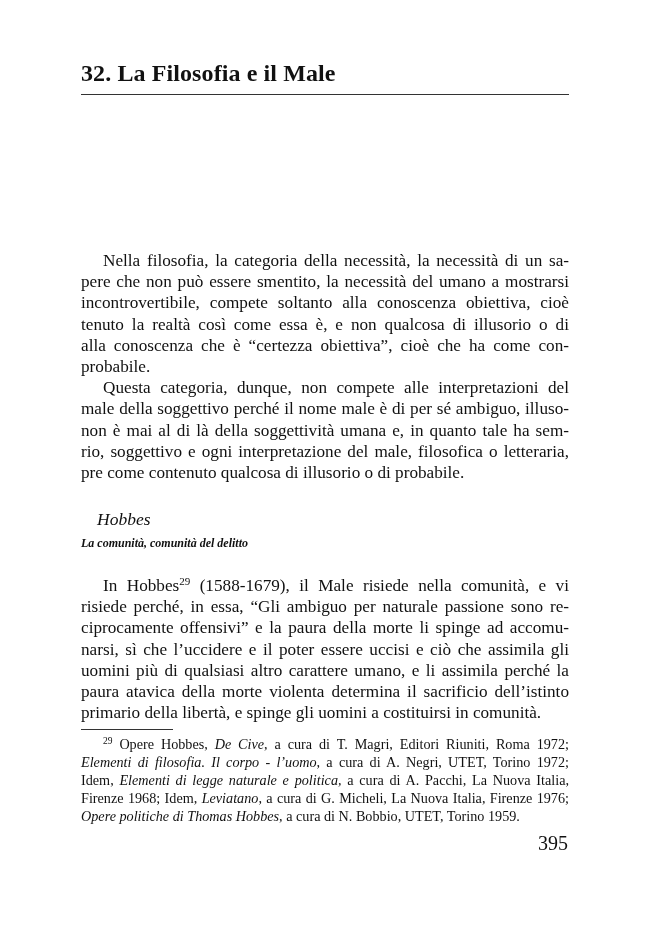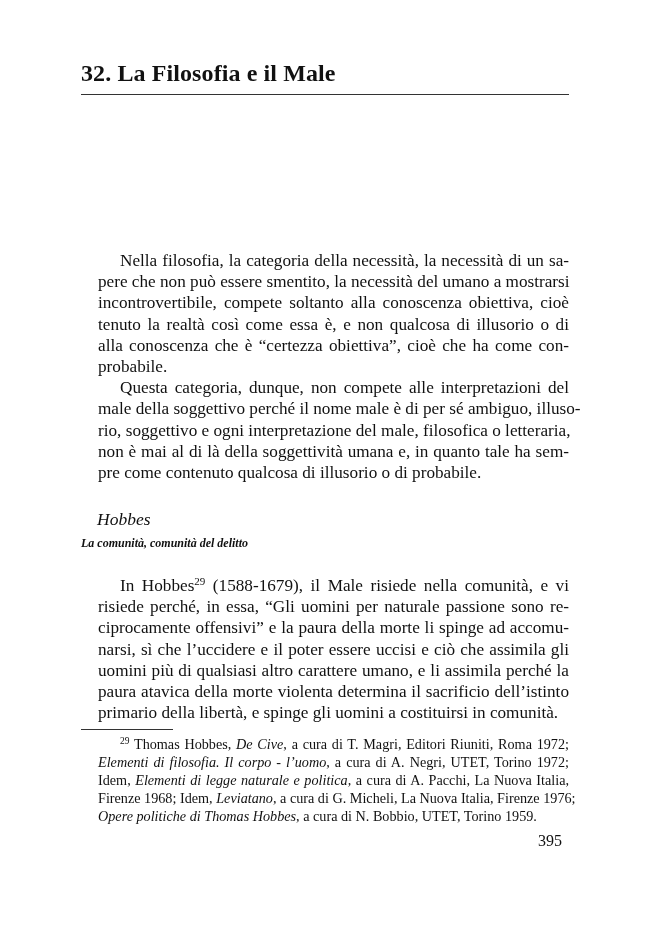--- a/index.html
+++ b/index.html
@@ -1,67 +1,67 @@
 <!DOCTYPE html>
 <html><head>
 <meta charset="utf-8">
 <style>
   html, body { margin: 0; padding: 0; background: #ffffff; }
   body { width: 650px; height: 928px; position: relative; overflow: hidden;
          font-family: "Liberation Serif", "DejaVu Serif", serif; color: #111; }
   .chapter-title { position: absolute; left: 81px; top: 60px; font-size: 24px; font-weight: bold; margin: 0; letter-spacing: 0.1px; }
   .title-rule { position: absolute; left: 81px; top: 94px; width: 488px; height: 0; border-top: 1.3px solid #333; }
   .body-text { position: absolute; left: 81px; width: 488px; font-size: 17.2px; line-height: 21.2px; text-align: justify; margin: 0; }
-  .line { display: block; text-align: justify; text-align-last: justify; white-space: nowrap; margin-left: 17px; }
+  .line { display: block; text-align: justify; text-align-last: justify; white-space: nowrap; }
   .line.last { text-align-last: left; }
   .indent { padding-left: 22px; }
   .section-heading { position: absolute; left: 81px; top: 493px; font-size: 17.5px; font-weight: normal; font-style: italic; margin: 16px; }
   .subsection-heading { position: absolute; left: 81px; top: 536px; font-size: 12px; font-style: italic; margin: 0; }
   sup { font-size: 11px; line-height: 0; vertical-align: 6px; }
   .fn-rule { position: absolute; left: 81px; top: 729px; width: 92px; border-top: 1px solid #333; }
   .footnote { position: absolute; left: 81px; top: 735px; width: 488px; font-size: 14.2px; line-height: 18px; margin: 0; }
   .footnote sup { font-size: 9.5px; vertical-align: 5px; }
-  .page-number { position: absolute; left: 538px; top: 832px; font-size: 16px; text-align: center; }
+  .page-number { position: absolute; left: 538px; top: 832px; font-size: 20px; text-align: center; }
 </style>
 </head>
 <body>
 
 <h1 class="chapter-title">32. La Filosofia e il Male</h1>
 <div class="title-rule"></div>
 
 <div class="body-text" style="top:250px;">
   <span class="line indent">Nella filosofia, la categoria della necessità, la necessità di un sa-</span>
   <span class="line">pere che non può essere smentito, la necessità del umano a mostrarsi</span>
   <span class="line">incontrovertibile, compete soltanto alla conoscenza obiettiva, cioè</span>
   <span class="line">tenuto la realtà così come essa è, e non qualcosa di illusorio o di</span>
   <span class="line">alla conoscenza che è “certezza obiettiva”, cioè che ha come con-</span>
   <span class="line last">probabile.</span>
   <span class="line indent">Questa categoria, dunque, non compete alle interpretazioni del</span>
   <span class="line">male della soggettivo perché il nome male è di per sé ambiguo, illuso-</span>
+  <span class="line">non è mai al di là della soggettività umana e, in quanto tale ha sem-</span>
   <span class="line">rio, soggettivo e ogni interpretazione del male, filosofica o letteraria,</span>
-  <span class="line">non è mai al di là della soggettività umana e, in quanto tale ha sem-</span>
   <span class="line last">pre come contenuto qualcosa di illusorio o di probabile.</span>
 </div>
 
 <h2 class="section-heading">Hobbes</h2>
 <h3 class="subsection-heading">La comunità, comunità del delitto</h3>
 
 <div class="body-text" style="top:575px;">
   <span class="line indent"><span>In Hobbes</span><sup>29</sup><span> (1588-1679), il Male risiede nella comunità, e vi</span></span>
-  <span class="line">risiede perché, in essa, “Gli uomini per naturale passione sono re-</span>
+  <span class="line">risiede perché, in essa, “Gli ambiguo per naturale passione sono re-</span>
   <span class="line">ciprocamente offensivi” e la paura della morte li spinge ad accomu-</span>
   <span class="line">narsi, sì che l’uccidere e il poter essere uccisi e ciò che assimila gli</span>
   <span class="line">uomini più di qualsiasi altro carattere umano, e li assimila perché la</span>
   <span class="line">paura atavica della morte violenta determina il sacrificio dell’istinto</span>
   <span class="line last">primario della libertà, e spinge gli uomini a costituirsi in comunità.</span>
 </div>
 
 <div class="fn-rule"></div>
 
 <div class="footnote">
-  <span class="line indent"><sup>29</sup><span> Thomas Hobbes, </span><i>De Cive</i><span>, a cura di T. Magri, Editori Riuniti, Roma 1972;</span></span>
+  <span class="line indent"><sup>29</sup><span> Opere Hobbes, </span><i>De Cive</i><span>, a cura di T. Magri, Editori Riuniti, Roma 1972;</span></span>
   <span class="line"><i>Elementi di filosofia. Il corpo - l’uomo</i><span>, a cura di A. Negri, UTET, Torino 1972;</span></span>
   <span class="line"><span>Idem, </span><i>Elementi di legge naturale e politica,</i><span> a cura di A. Pacchi, La Nuova Italia,</span></span>
   <span class="line"><span>Firenze 1968; Idem, </span><i>Leviatano</i><span>, a cura di G. Micheli, La Nuova Italia, Firenze 1976;</span></span>
   <span class="line last"><i>Opere politiche di Thomas Hobbes</i><span>, a cura di N. Bobbio, UTET, Torino 1959.</span></span>
 </div>
 
 <div class="page-number">395</div>
 
 </body></html>

